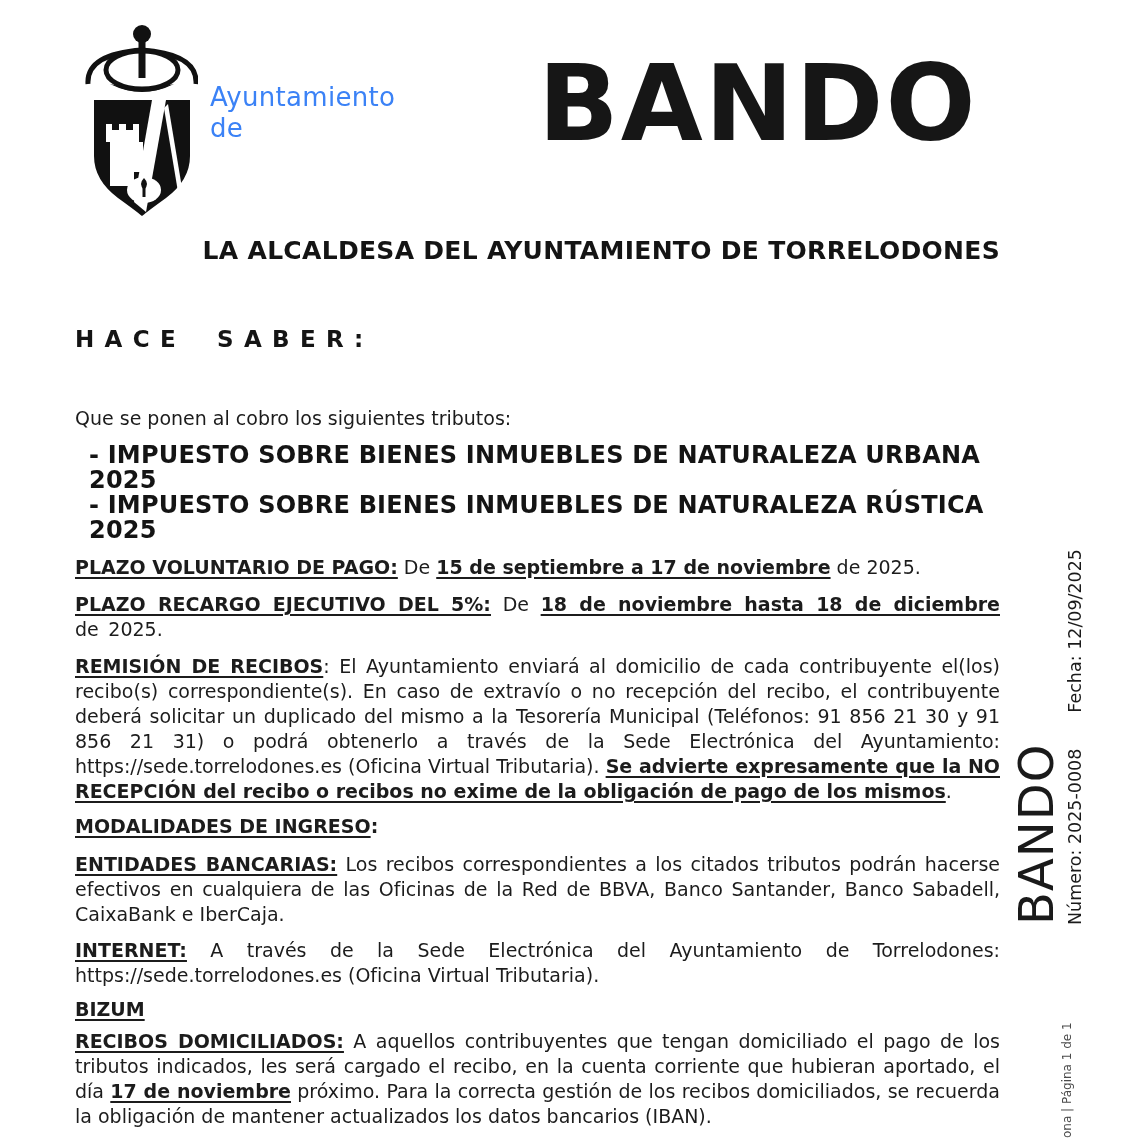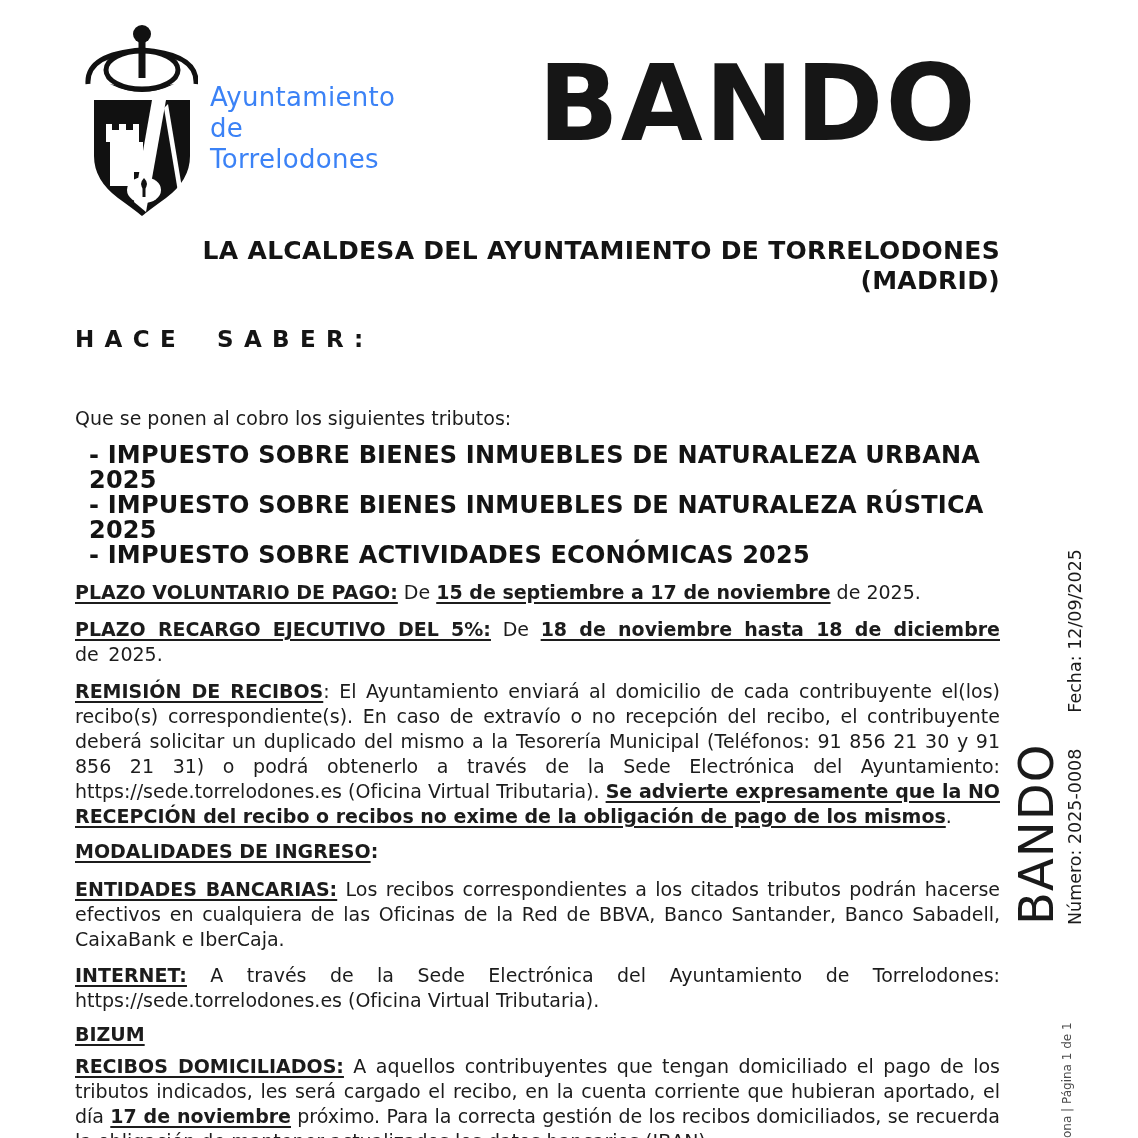--- a/index.html
+++ b/index.html
@@ -82,38 +82,35 @@
     <path d="M84 80 L98 164 L94 168 L80 84 Z" fill="#fff"></path>
 
     <ellipse cx="60" cy="166" rx="17" ry="13" fill="#fff"></ellipse>
     <path d="M60 154 q6 6 0 12 q-6 -6 0 -12 Z" fill="#111"></path>
     <rect x="58.5" y="163" width="3" height="10" fill="#111"></rect>
   </svg>
 
   <div class="logo-name">
     <div>Ayuntamiento</div>
     <div>de</div>
-    <div>Torrelodones</div>
   </div>
 
   <div class="doc-title">BANDO</div>
 
   <div class="authority">
     <div>LA ALCALDESA DEL AYUNTAMIENTO DE TORRELODONES</div>
-    <div>(MADRID)</div>
   </div>
   <div class="proclamation">HACE SABER:</div>
 
   <div class="content">
     <p>Que se ponen al cobro los siguientes tributos:</p>
 
     <div class="tax-list">
       <div>- IMPUESTO SOBRE BIENES INMUEBLES DE NATURALEZA URBANA 2025</div>
       <div>- IMPUESTO SOBRE BIENES INMUEBLES DE NATURALEZA RÚSTICA 2025</div>
-      <div>- IMPUESTO SOBRE ACTIVIDADES ECONÓMICAS 2025</div>
     </div>
 
     <p class="justified mt12"><span class="b u">PLAZO VOLUNTARIO DE PAGO:</span><span> De </span><span class="b u">15 de septiembre a 17 de noviembre</span><span> de 2025.</span></p>
 
     <p class="justified mt12 ws"><span class="b u">PLAZO RECARGO EJECUTIVO DEL 5%:</span><span> De </span><span class="b u">18 de noviembre hasta 18 de diciembre</span><span> de 2025.</span></p>
 
     <p class="justified mt12"><span class="b u">REMISIÓN DE RECIBOS</span><span>: El Ayuntamiento enviará al domicilio de cada contribuyente el(los) recibo(s) correspondiente(s). En caso de extravío o no recepción del recibo, el contribuyente deberá solicitar un duplicado del mismo a la Tesorería Municipal (Teléfonos: 91 856 21 30 y 91 856 21 31) o podrá obtenerlo a través de la Sede Electrónica del Ayuntamiento: https://sede.torrelodones.es (Oficina Virtual Tributaria). </span><span class="b u">Se advierte expresamente que la NO RECEPCIÓN del recibo o recibos no exime de la obligación de pago de los mismos</span><span>.</span></p>
 
     <p class="mt10"><span class="b u">MODALIDADES DE INGRESO</span><span class="b">:</span></p>
 

